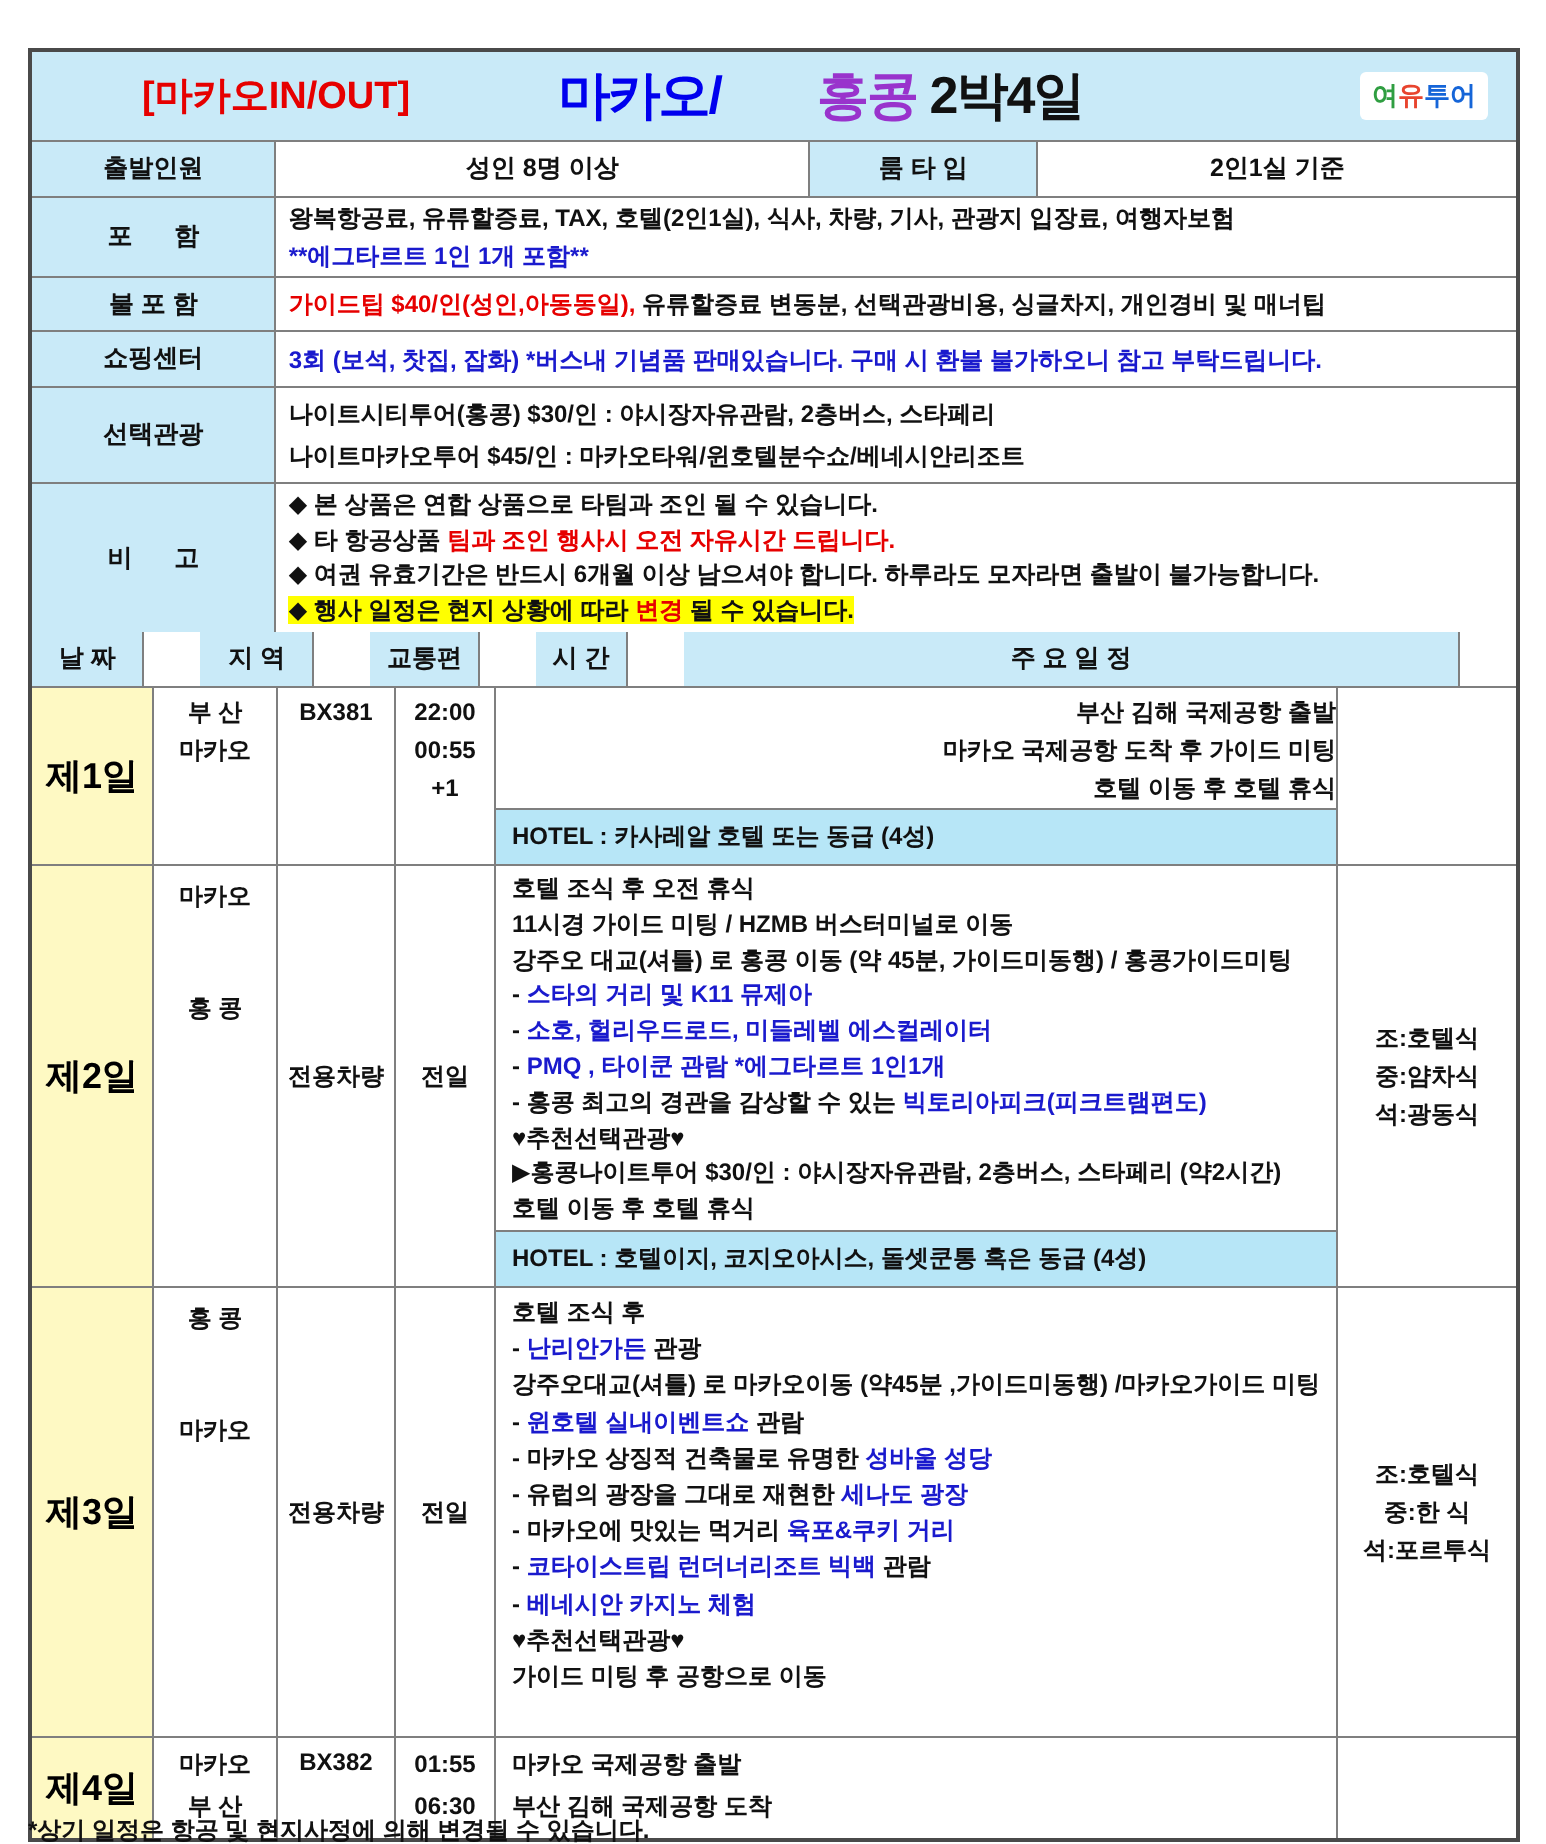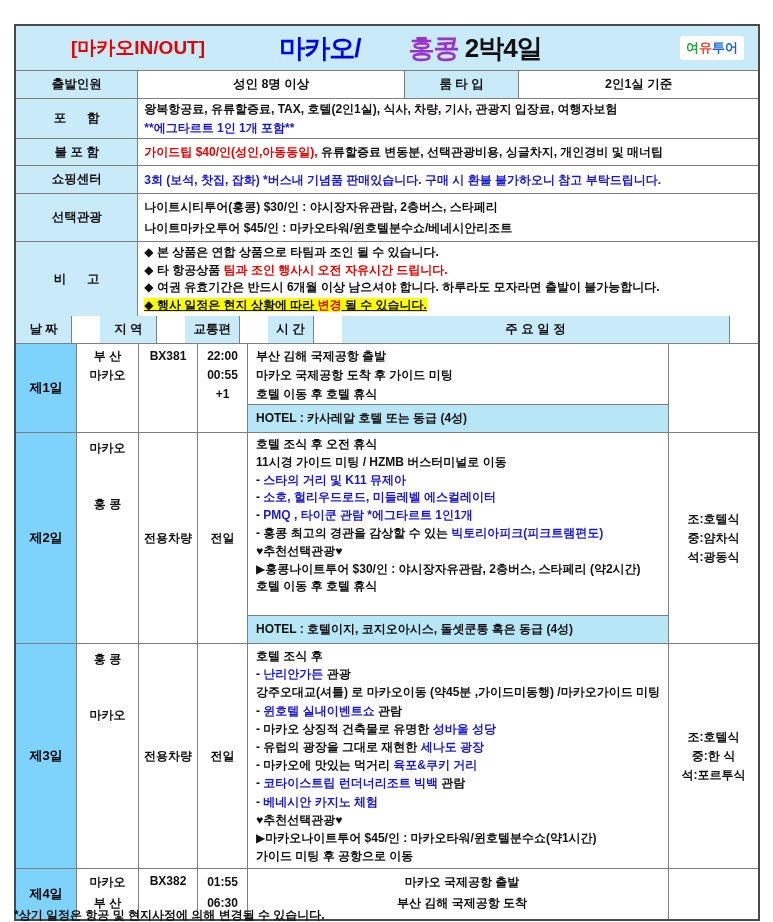--- a/index.html
+++ b/index.html
@@ -28,45 +28,45 @@
   
   .info-row .label-cell { width:123px; display:flex; align-items:center; justify-content:center;
       background:#c9eaf8; font-size:12.5px; font-weight:700; color:#111; white-space:pre; }
   .info-row .value-cell { width:623px; display:flex; flex-direction:column; justify-content:center; padding:2px 6px; }
   .info-row .line { font-size:12px; font-weight:700; line-height:18px; white-space:pre-wrap; }
   .i0 { height:40px; } .i0 .line { line-height:19px; }
   .i1 { height:27px; } .i2 { height:28px; }
   .i3 { height:48px; } .i3 .line { line-height:21px; }
   .i4 { height:74px; } .i4 .line { line-height:17.5px; }
   .sk { color:#111; } .sb { color:#1a1acd; } .sr { color:#e60000; }
-  .shk { color:#111; background:#ffff00;text-decoration:underline; } .shr { color:#e60000; background:#ffff00; }
+  .shk { color:#111; background:#ffff00; } .shr { color:#e60000; background:#ffff00; }
 
   
   .sched-head { height:28px;gap:28px; }
   .sched-head .cell { display:flex; align-items:center; justify-content:center;
       background:#c9eaf8; font-size:12.5px; font-weight:700; color:#111; }
 
   .c-day { width:61px; } .c-region { width:62px; } .c-trans { width:59px; }
   .c-time { width:50px; } .c-main { width:421px; } .c-meal { width:93px; flex:1; }
 
   
-  .srow .c-day { background:#7dd3fc; display:flex; align-items:center; justify-content:center; font-size:13px; font-weight:700; }
+  .srow .c-day { background:#fef9c3; display:flex; align-items:center; justify-content:center; font-size:18px; font-weight:700; }
   .srow .c-region, .srow .c-trans, .srow .c-time, .srow .c-meal {
       display:flex; flex-direction:column; font-size:12px; font-weight:700; color:#111; text-align:center; }
   .srow .c-region div, .srow .c-trans, .srow .c-time div, .srow .c-meal div { line-height:19px; }
   .srow .c-main { display:flex; flex-direction:column; padding:0; }
   .srow .lines { flex:1; padding:3px 0 0 8px; }
   .srow .line { font-size:12px; font-weight:700; white-space:pre-wrap; }
   .hotel-band { height:28px; background:#b7e6f7; border-top:1px solid #7f7f7f;
       display:flex; align-items:center; padding-left:8px; font-size:12px; font-weight:700; color:#111;text-align:right; }
 
-  .r0 { height:89px; }  .r0 .line { line-height:19px; }
+  .r0 { height:89px; }  .r0 .line { line-height:19px;text-align:right; }
   .r1 { height:211px; } .r1 .line { line-height:17.8px; }
   .r2 { height:225px; } .r2 .line { line-height:18.2px; }
-  .r3 { height:50px; }  .r3 .line { line-height:21px;text-align:center; }
+  .r3 { height:50px; }  .r3 .line { line-height:21px; }
   .r0 .c-region, .r0 .c-trans, .r0 .c-time, .r3 .c-region, .r3 .c-trans, .r3 .c-time { justify-content:flex-start; padding-top:3px; }
   .r3 .c-region div, .r3 .c-time div { line-height:21px; }
   .r1 .c-trans, .r1 .c-time, .r2 .c-trans, .r2 .c-time { justify-content:center; }
   .r1 .c-region, .r2 .c-region { justify-content:flex-start; padding-top:6px; }
   .r1 .c-region div:nth-child(2), .r2 .c-region div:nth-child(2) { margin-top:37px; }
   .c-meal { justify-content:center; }
   .c-meal div { line-height:18px; }
 
   .footer-note { position:absolute; left:14px; top:907px; font-size:12px; font-weight:700; color:#111; }
 </style>
@@ -170,20 +170,21 @@
             <div>홍 콩</div>
           </div>
           <div class="cell c-trans">전용차량</div>
           <div class="cell c-time">
             <div>전일</div>
           </div>
           <div class="cell c-main">
             <div class="lines">
               <div class="line"><span class="sk">호텔 조식 후 오전 휴식</span></div>
               <div class="line"><span class="sk">11시경 가이드 미팅 / HZMB 버스터미널로 이동</span></div>
+              <div class="line"><span class="sk">강주오 대교(셔틀) 로 홍콩 이동 (약 45분, 가이드미동행) / 홍콩가이드미팅</span></div>
               <div class="line"><span class="sk">- </span><span class="sb">스타의 거리 및 K11 뮤제아</span></div>
               <div class="line"><span class="sk">- </span><span class="sb">소호, 헐리우드로드, 미들레벨 에스컬레이터</span></div>
               <div class="line"><span class="sk">- </span><span class="sb">PMQ , 타이쿤 관람 *에그타르트 1인1개</span></div>
               <div class="line"><span class="sk">- 홍콩 최고의 경관을 감상할 수 있는 </span><span class="sb">빅토리아피크(피크트램편도)</span></div>
               <div class="line"><span class="sk">♥추천선택관광♥</span></div>
               <div class="line"><span class="sk">▶홍콩나이트투어 $30/인 : 야시장자유관람, 2층버스, 스타페리 (약2시간)</span></div>
               <div class="line"><span class="sk">호텔 이동 후 호텔 휴식</span></div>
             </div>
             <div class="hotel-band">HOTEL : 호텔이지, 코지오아시스, 돌셋쿤통 혹은 동급 (4성)</div>
           </div>
@@ -208,21 +209,20 @@
               <div class="line"><span class="sk">호텔 조식 후</span></div>
               <div class="line"><span class="sk">- </span><span class="sb">난리안가든</span><span class="sk"> 관광</span></div>
               <div class="line"><span class="sk">강주오대교(셔틀) 로 마카오이동 (약45분 ,가이드미동행) /마카오가이드 미팅</span></div>
               <div class="line"><span class="sk">- </span><span class="sb">윈호텔 실내이벤트쇼</span><span class="sk"> 관람</span></div>
               <div class="line"><span class="sk">- 마카오 상징적 건축물로 유명한 </span><span class="sb">성바울 성당</span></div>
               <div class="line"><span class="sk">- 유럽의 광장을 그대로 재현한 </span><span class="sb">세나도 광장</span></div>
               <div class="line"><span class="sk">- 마카오에 맛있는 먹거리 </span><span class="sb">육포&amp;쿠키 거리</span></div>
               <div class="line"><span class="sk">- </span><span class="sb">코타이스트립 런더너리조트 빅백</span><span class="sk"> 관람</span></div>
               <div class="line"><span class="sk">- </span><span class="sb">베네시안 카지노 체험</span></div>
               <div class="line"><span class="sk">♥추천선택관광♥</span></div>
-              <div class="line"><span class="sk">▶마카오나이트투어 $45/인 : 마카오타워/윈호텔분수쇼(약1시간)</span></div>
               <div class="line"><span class="sk">가이드 미팅 후 공항으로 이동</span></div>
             </div>
           </div>
           <div class="cell c-meal">
             <div>조:호텔식</div>
             <div>중:한 식</div>
             <div>석:포르투식</div>
           </div>
         </div>
         <div class="row srow r3">

